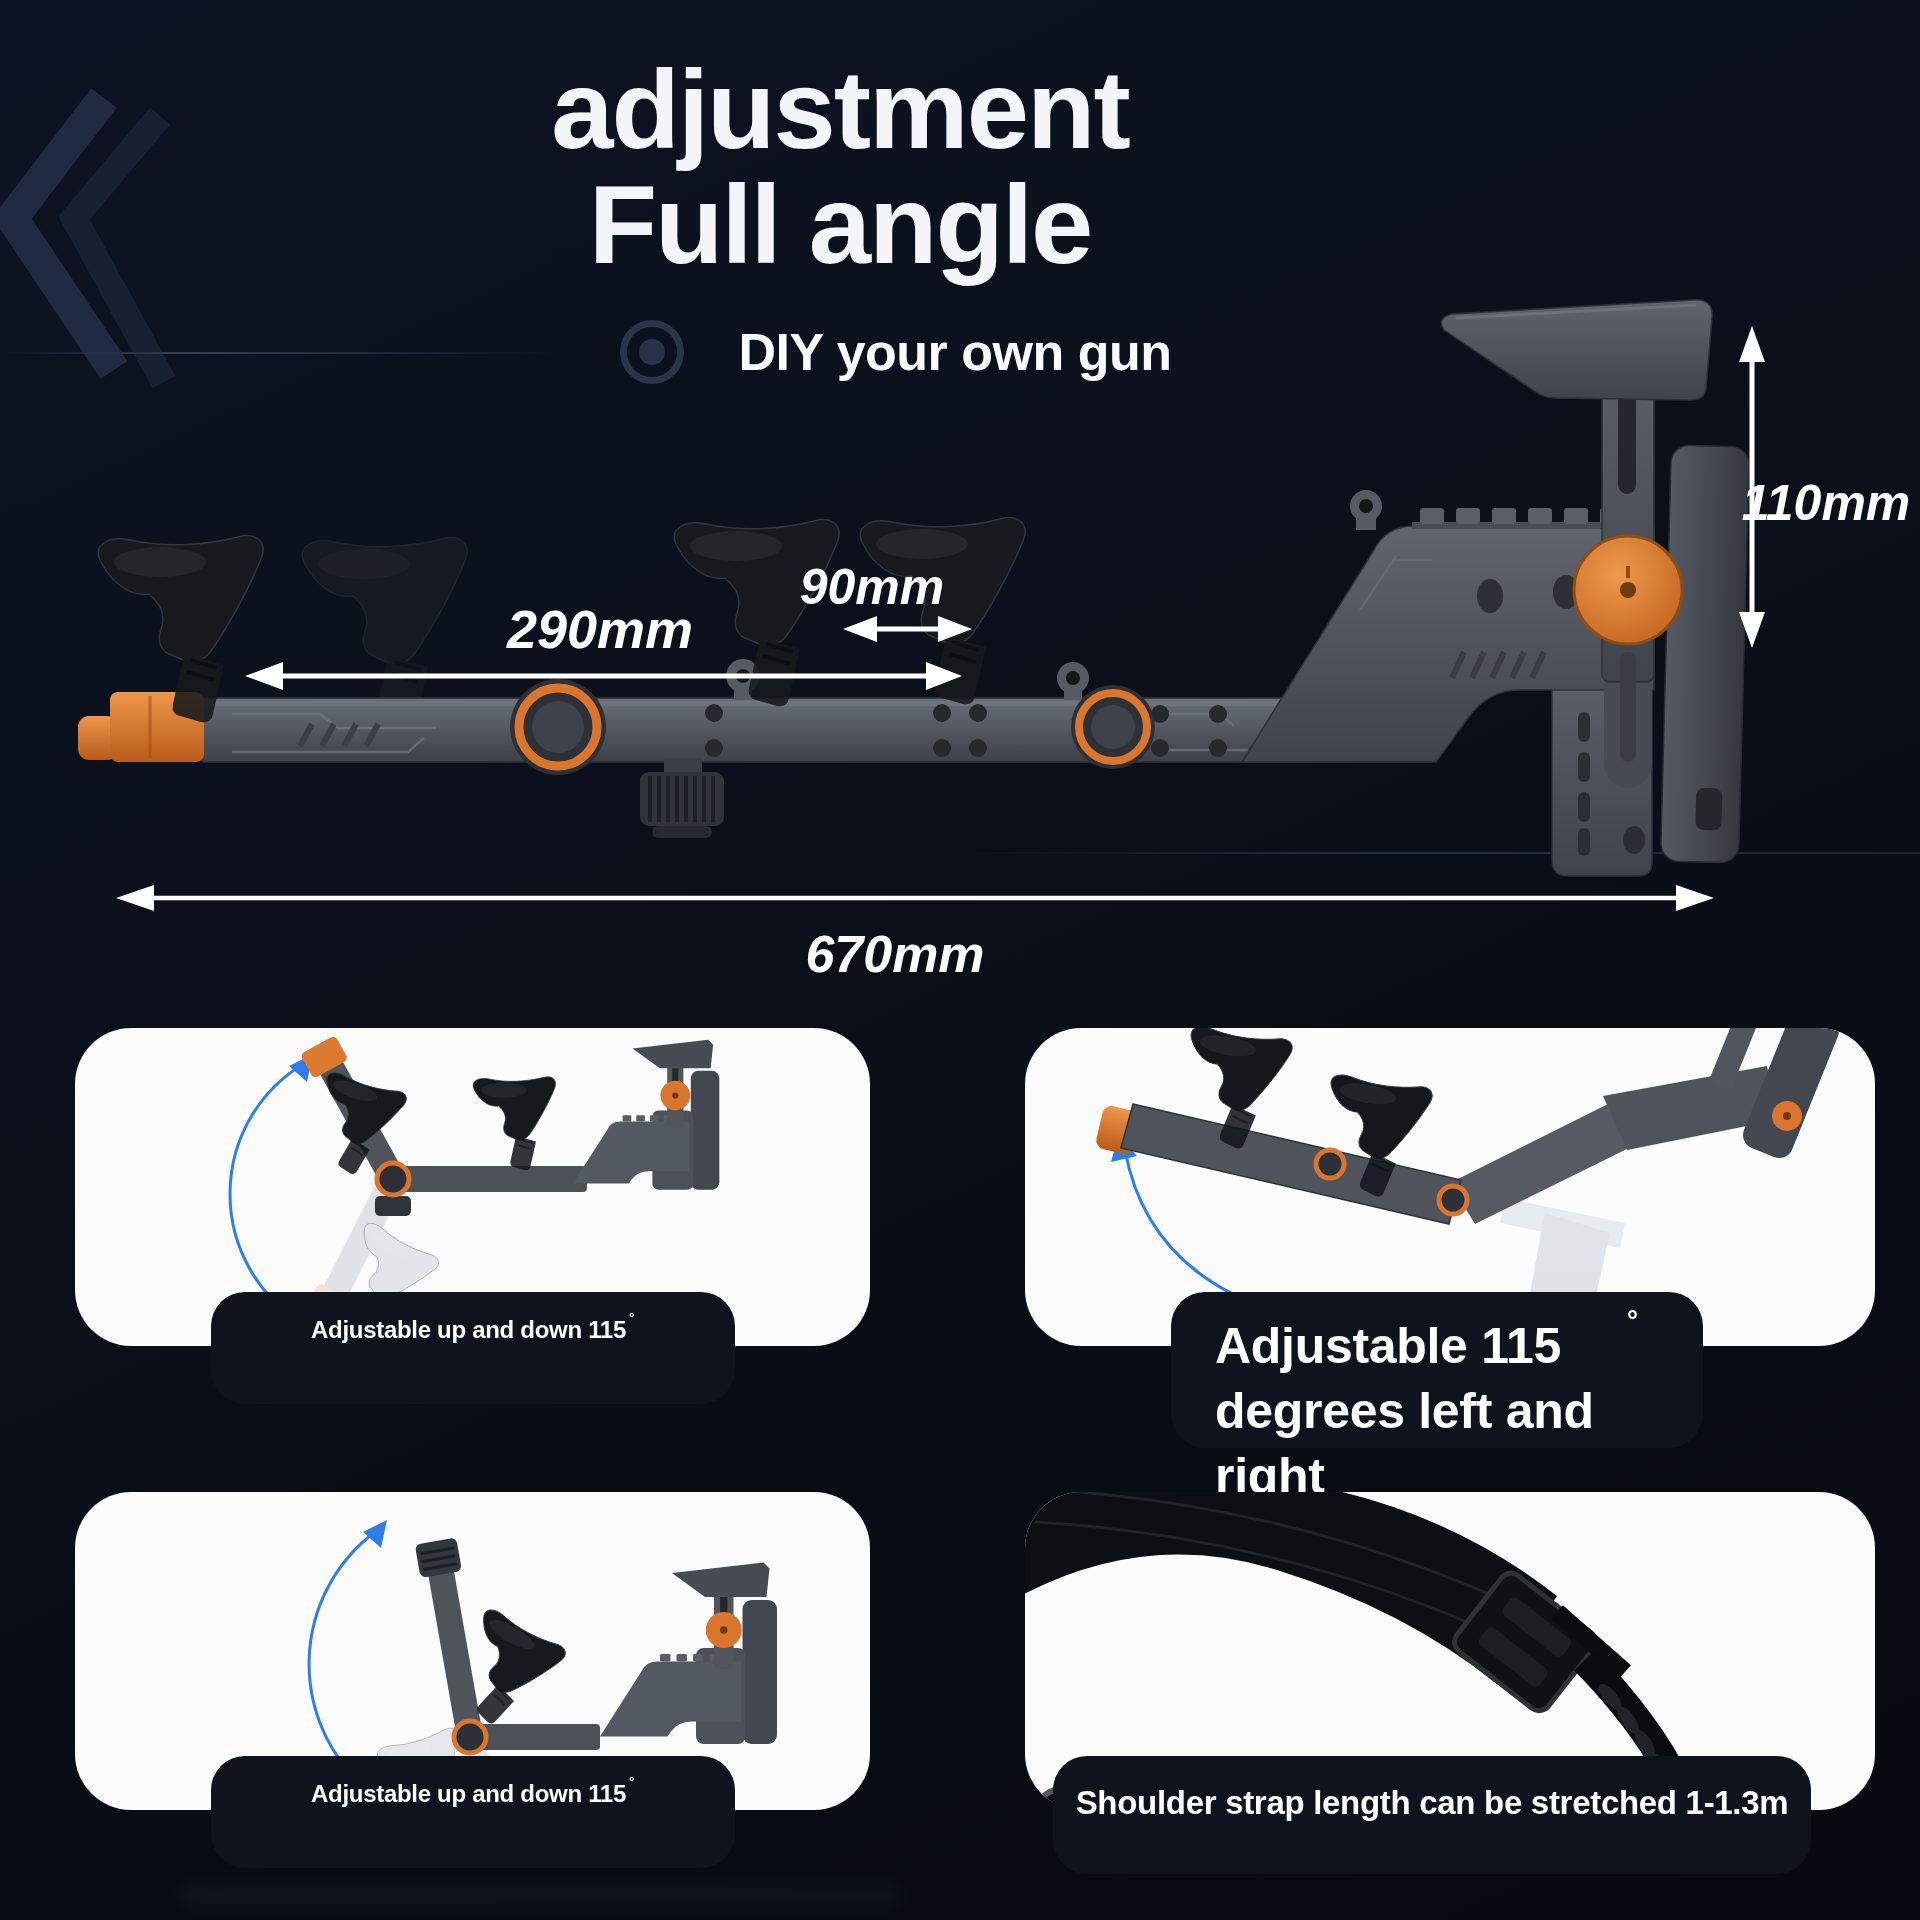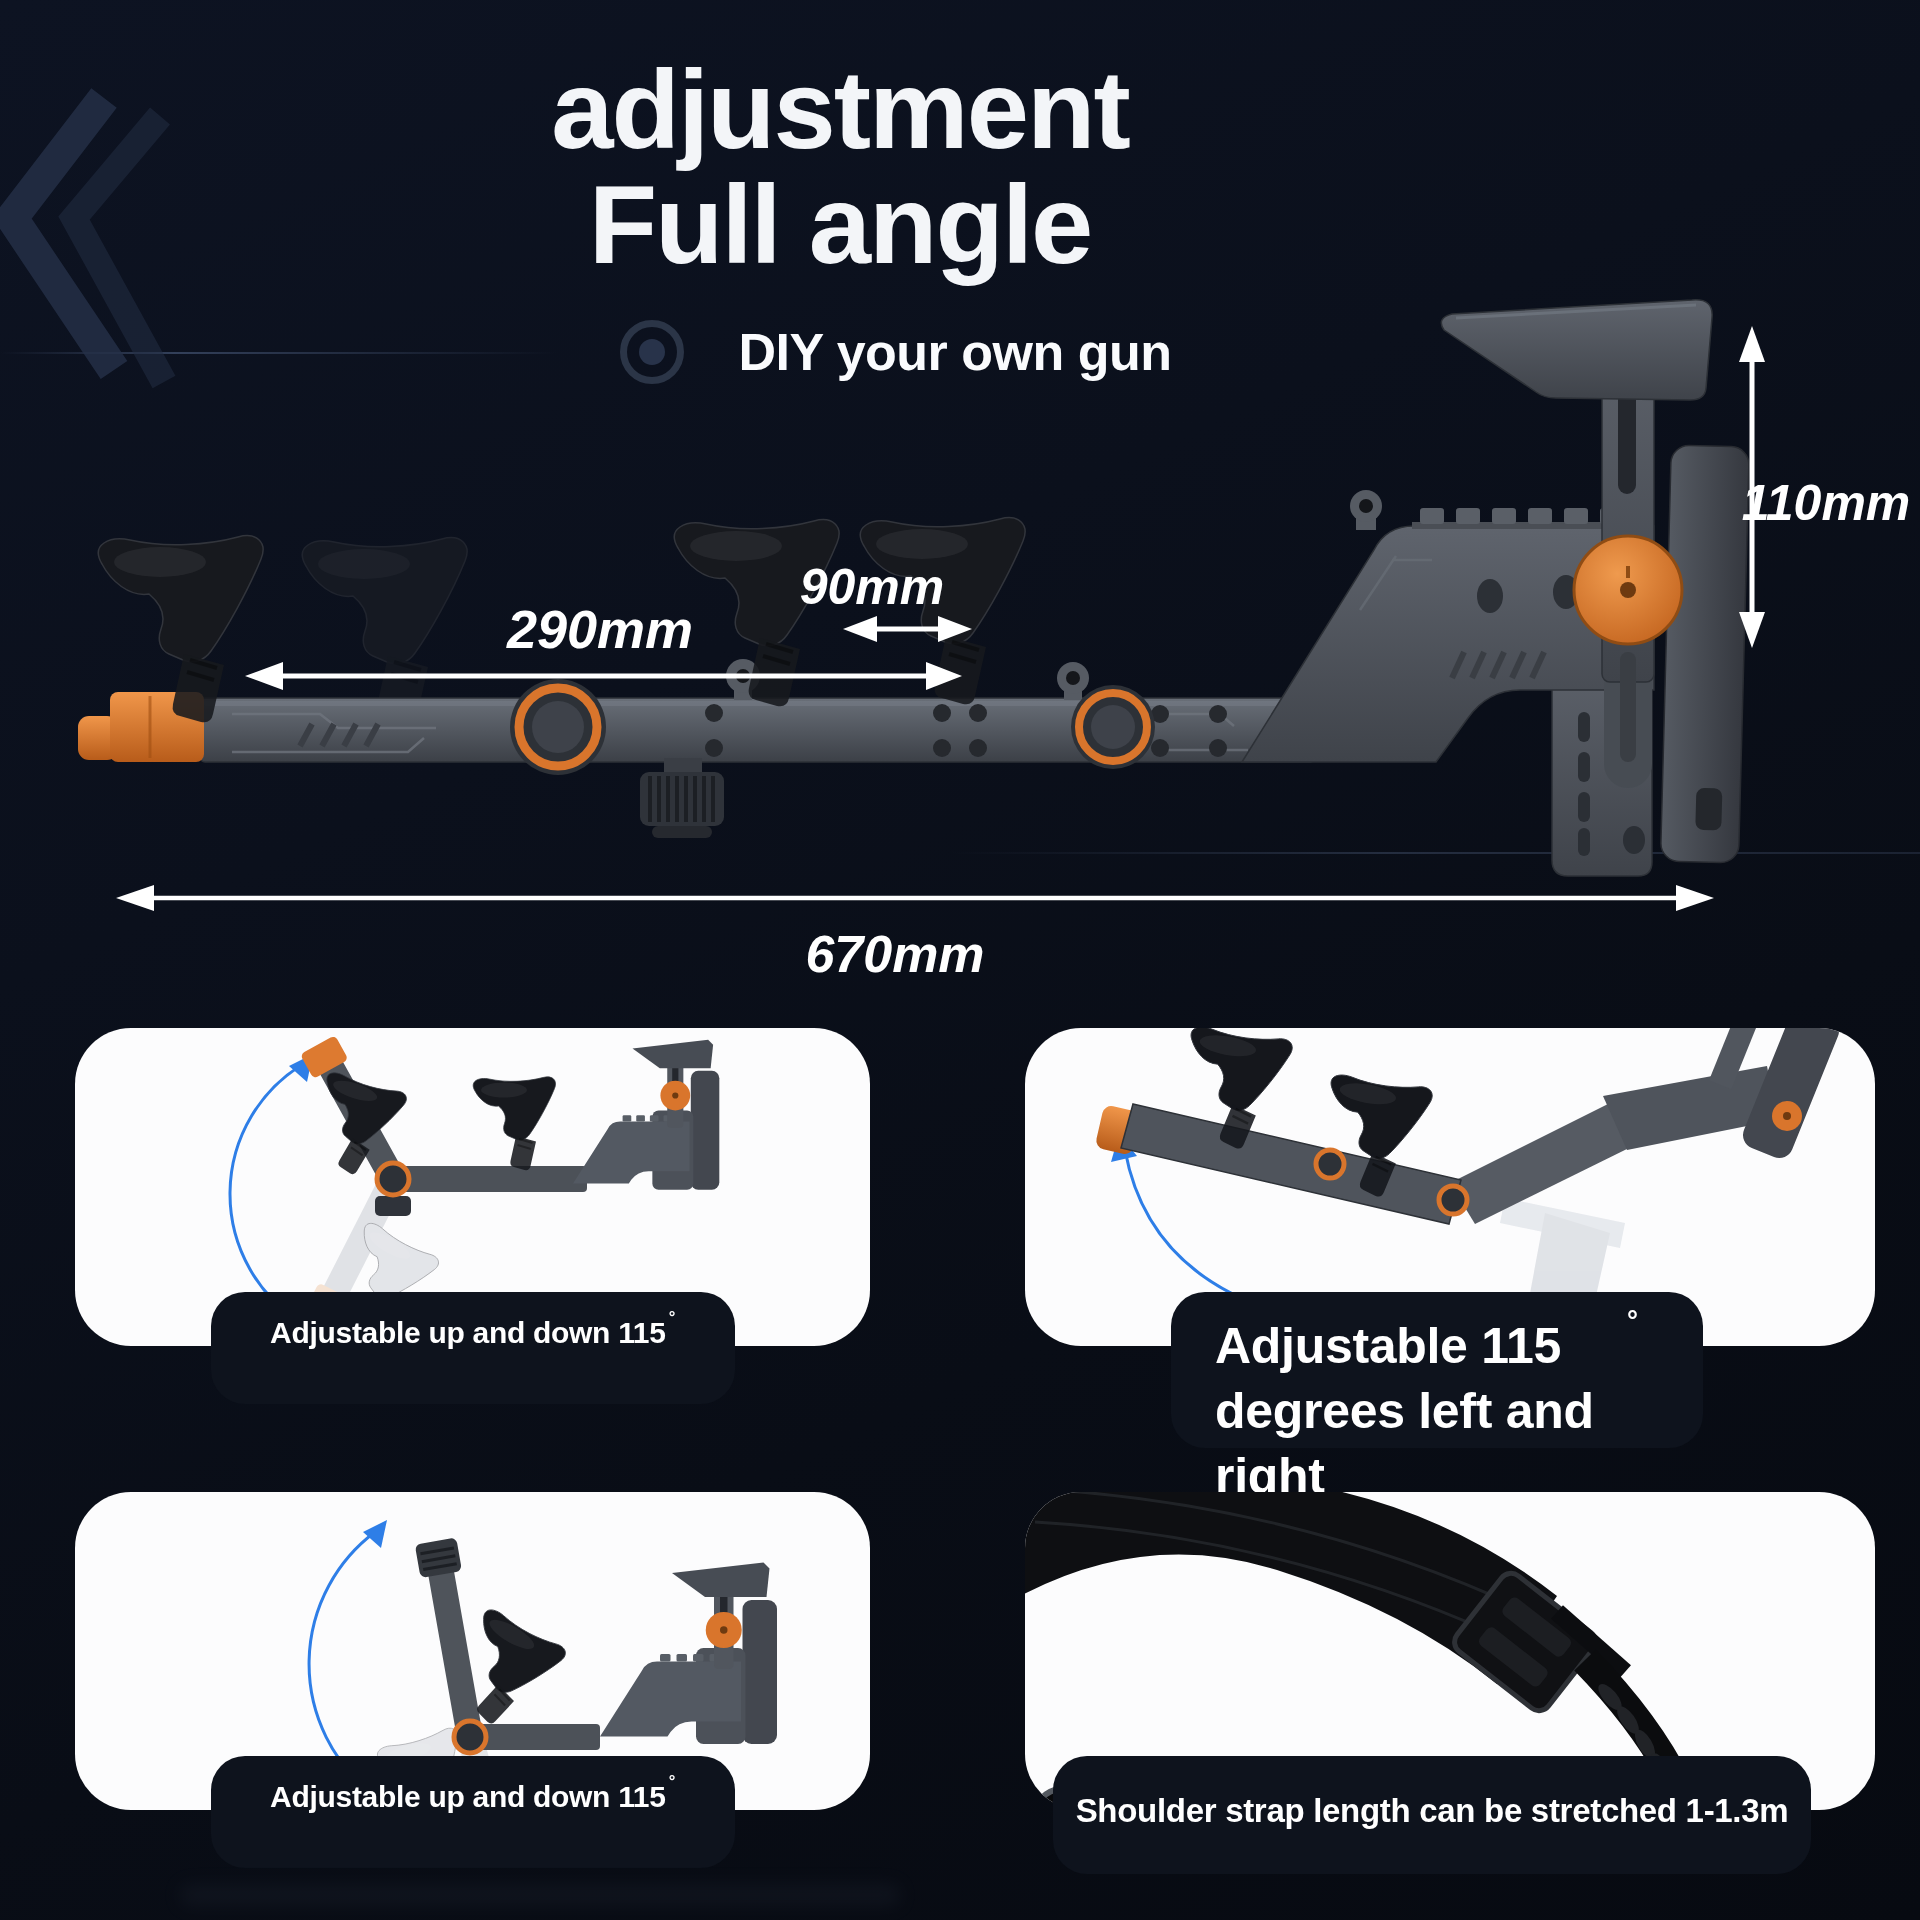--- a/index.html
+++ b/index.html
@@ -11,25 +11,25 @@
   .subtitle-row{position:absolute;left:0;top:320px;width:1792px;display:flex;
     justify-content:center;align-items:center;gap:54px;}
   .target-icon{width:50px;height:50px;border:7px solid #2b3547;border-radius:50%;
     display:flex;align-items:center;justify-content:center;}
   .target-icon .dot{width:26px;height:26px;border-radius:50%;background:#28334a;}
   .subtitle{color:#fafbfd;font-size:52px;font-weight:800;letter-spacing:-0.5px;}
   .streak{position:absolute;height:2px;}
   .panel{position:absolute;}
   .card{position:absolute;left:0;top:0;right:0;bottom:0;background:#fcfcfd;border-radius:56px;overflow:hidden;}
   .tab{position:absolute;background:#0e131d;color:#fff;font-weight:bold;text-align:center;
-    border-radius:34px;font-size:30px;letter-spacing:-0.3px;box-sizing:border-box;}
+    border-radius:34px;font-size:24px;letter-spacing:-0.3px;box-sizing:border-box;}
   .tab-c{left:50%;transform:translateX(-50%);top:264px;width:524px;height:112px;padding-top:24px;}
   .tab-lr{left:146px;top:264px;width:532px;height:156px;text-align:left;
     padding:22px 0 0 44px;font-size:50px;line-height:1.3;}
-  .tab-strap{left:28px;top:264px;width:758px;height:118px;padding-top:36px;font-size:33px;}
+  .tab-strap{left:28px;top:264px;width:758px;height:118px;padding-top:28px;font-size:33px;}
   .deg{font-size:0.55em;position:relative;top:-0.55em;margin-left:3px;}
   .deg-far{margin-left:66px;}
   svg{display:block;}
   text.dim{fill:#ffffff;font-family:"Liberation Sans",sans-serif;font-style:italic;font-weight:bold;}
 </style>
 </head>
 <body>
 
 <div class="stage">
 

